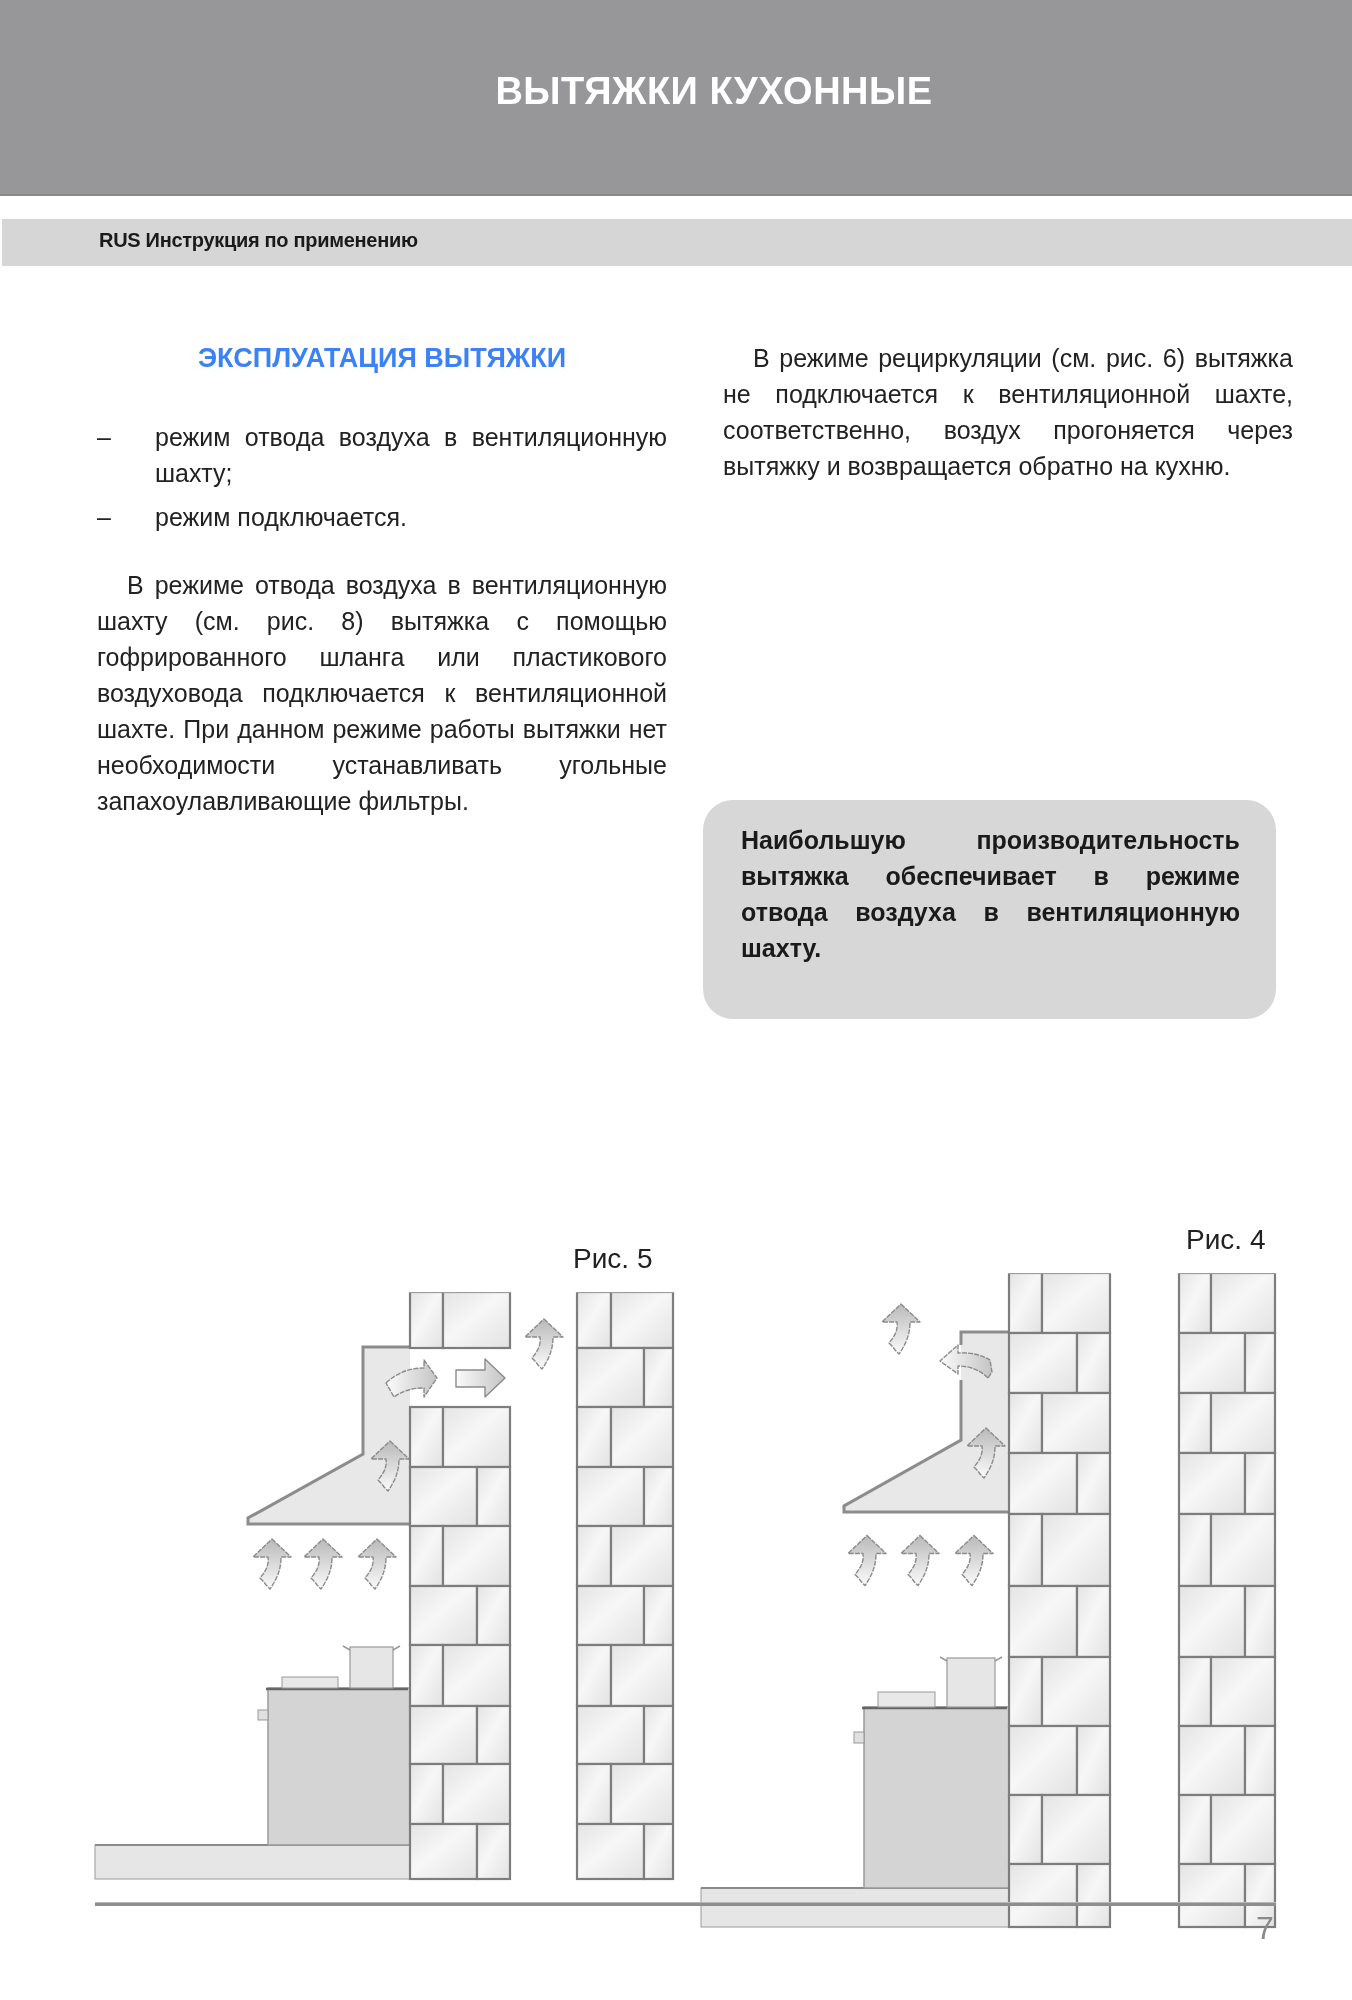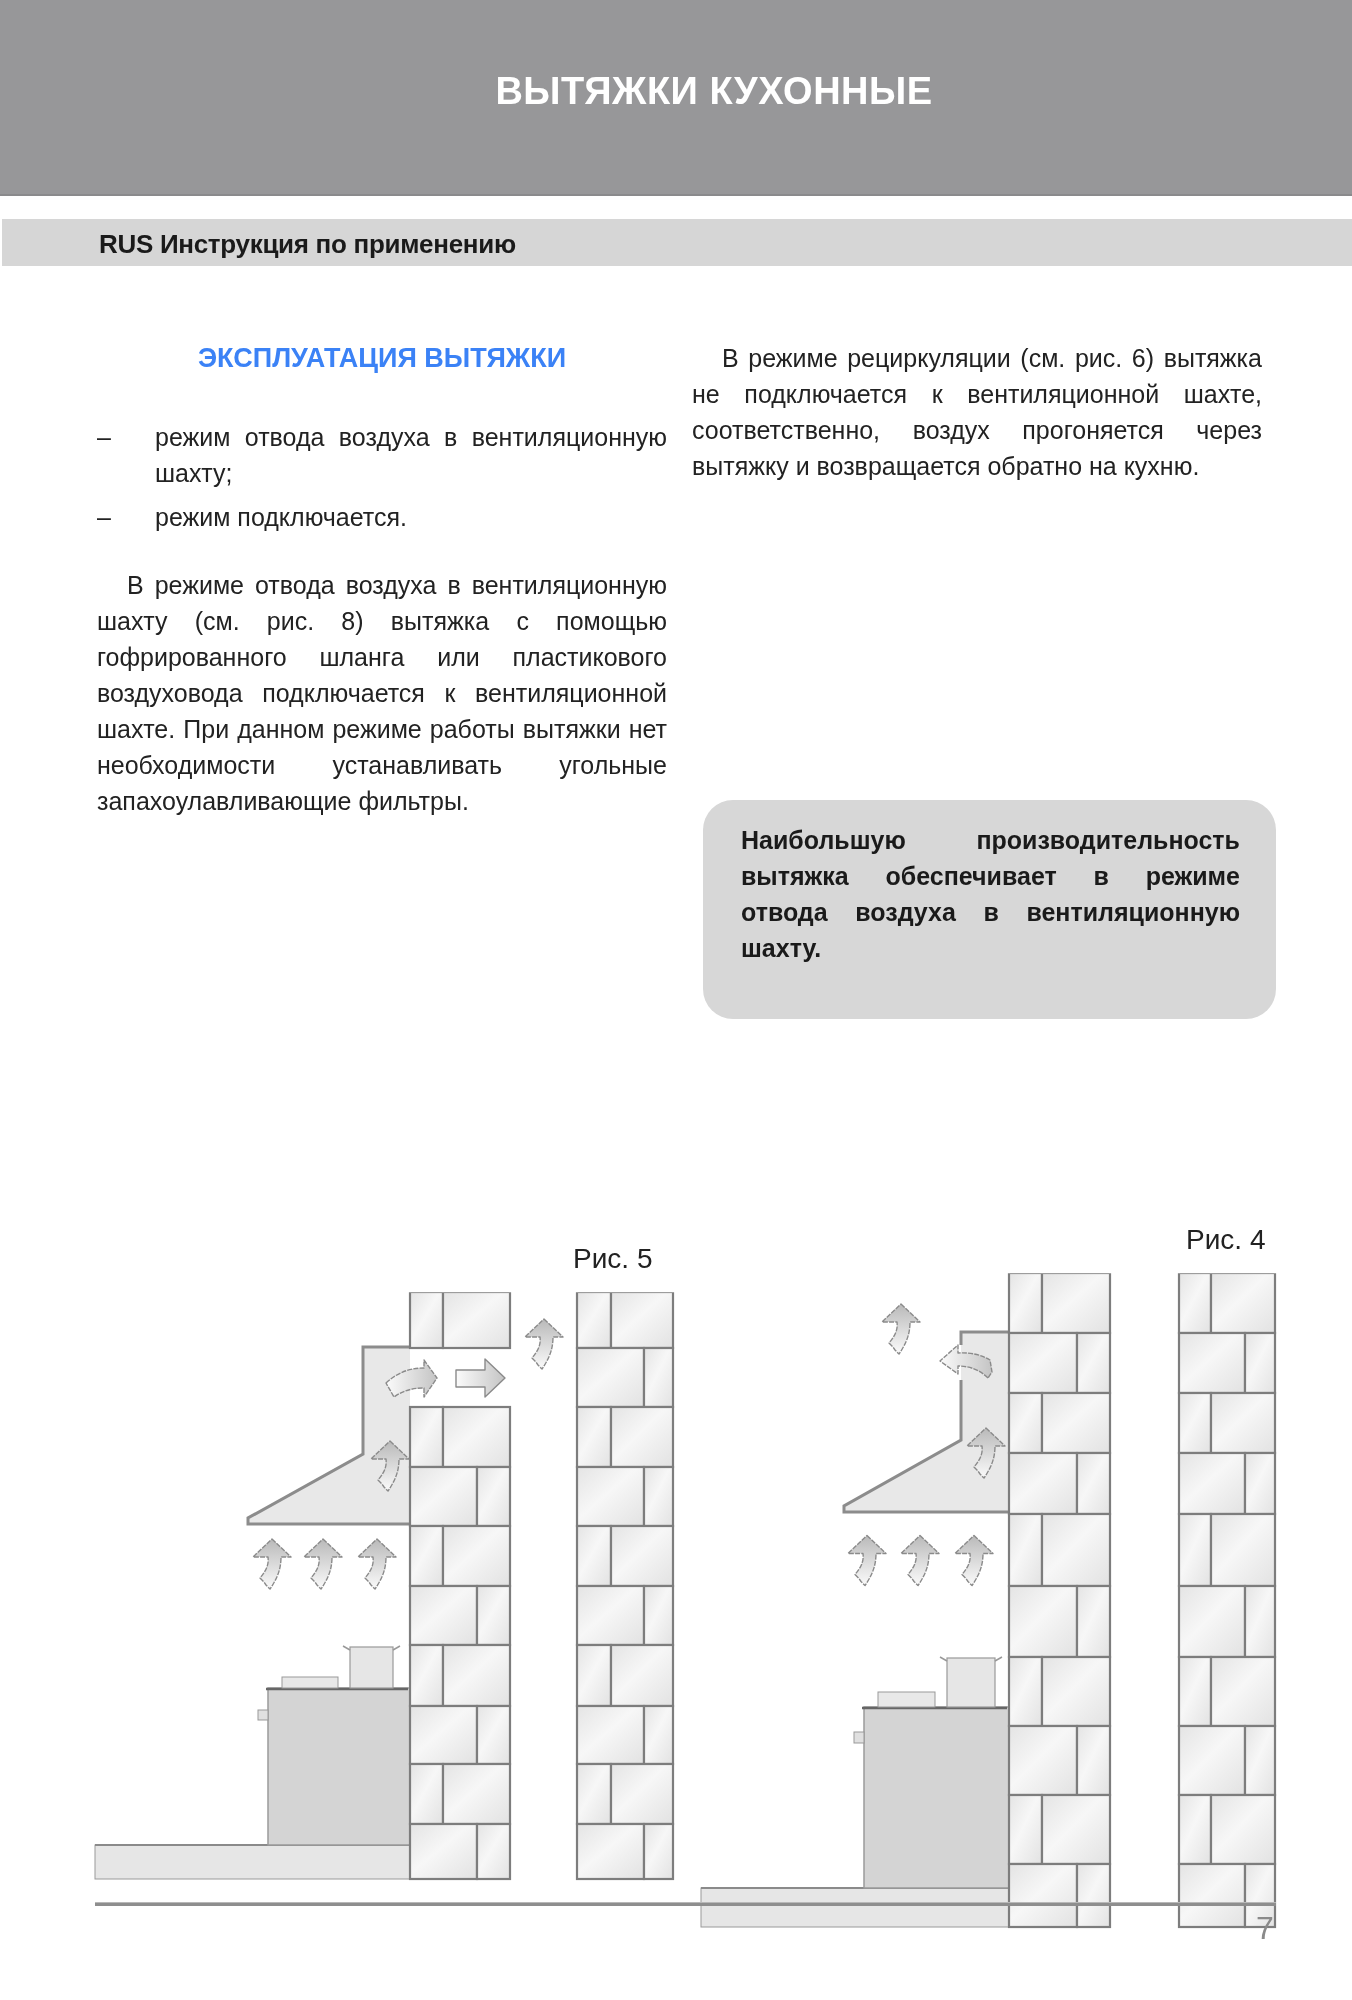--- a/index.html
+++ b/index.html
@@ -6,25 +6,25 @@
   body { width: 1352px; height: 2000px; position: relative; overflow: hidden;
          font-family: "Liberation Sans", sans-serif; color: #1e1e1e; }
   .header-band { position: absolute; left: 0; top: 0; width: 1352px; height: 194px;
                  background: #979799; border-bottom: 2px solid #8a8a8c; }
   .header-title { position: absolute; left: 0; right: 0; top: 70px; text-align: center;
                   color: #ffffff; font-weight: bold; font-size: 38px; letter-spacing: 0.5px;
                   padding-left: 76px; }
   .subheader-band { position: absolute; left: 2px; top: 219px; width: 1350px; height: 47px;
                     background: #d6d6d6; }
   .subheader-text { position: absolute; left: 97px; top: 10px; font-weight: bold;
-                    font-size: 26px; color: #1a1a1a; letter-spacing: -0.3px; }
+                    font-size: 20px; color: #1a1a1a; letter-spacing: -0.3px; }
   .col { position: absolute; top: 340px; width: 570px; font-size: 25px; line-height: 36px;
          text-align: justify; color: #222; }
   .col-left { left: 97px; }
-  .col-right { left: 692px; }
+  .col-right { left: 723px; }
   .section-title { text-align: center; font-weight: bold; font-size: 27px; margin: 0 0 43px 0;
                    line-height: 36px; color: #3b82f6; }
   .para { margin: 0; text-indent: 30px; }
   .list { margin: 0; padding: 0; list-style: none; }
   .list li { position: relative; padding-left: 58px; margin-top: 8px; text-align: justify; }
   .list .dash { position: absolute; left: 0; top: 0; }
   .gap { height: 32px; }
   .callout { position: absolute; left: 703px; top: 800px; width: 573px; height: 219px;
              background: #d7d7d7; border-radius: 30px; box-sizing: border-box;
              padding: 22px 36px 0 38px; font-weight: bold; font-size: 25px; line-height: 36px;

